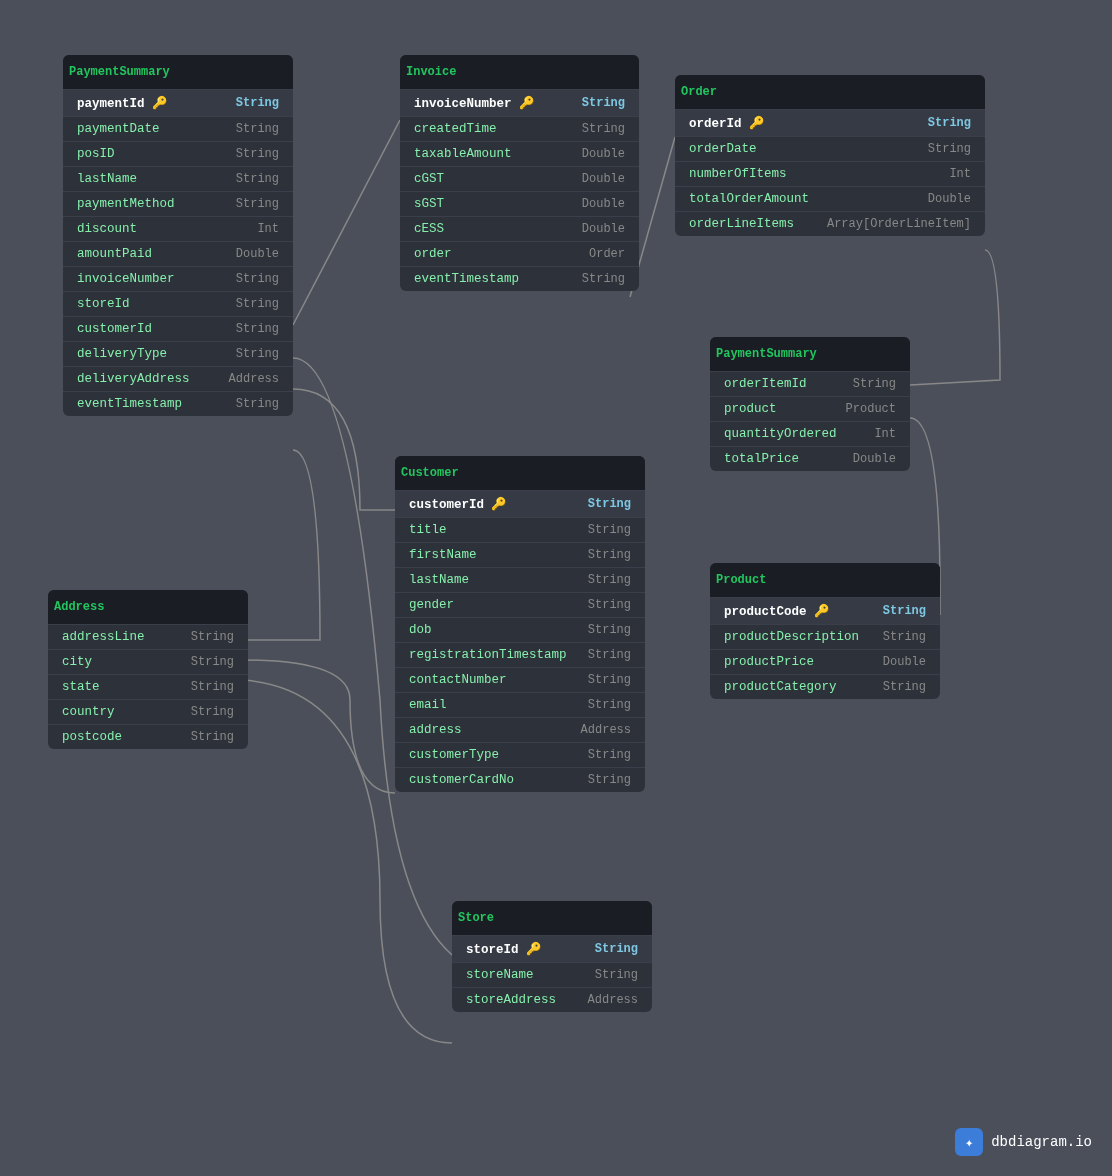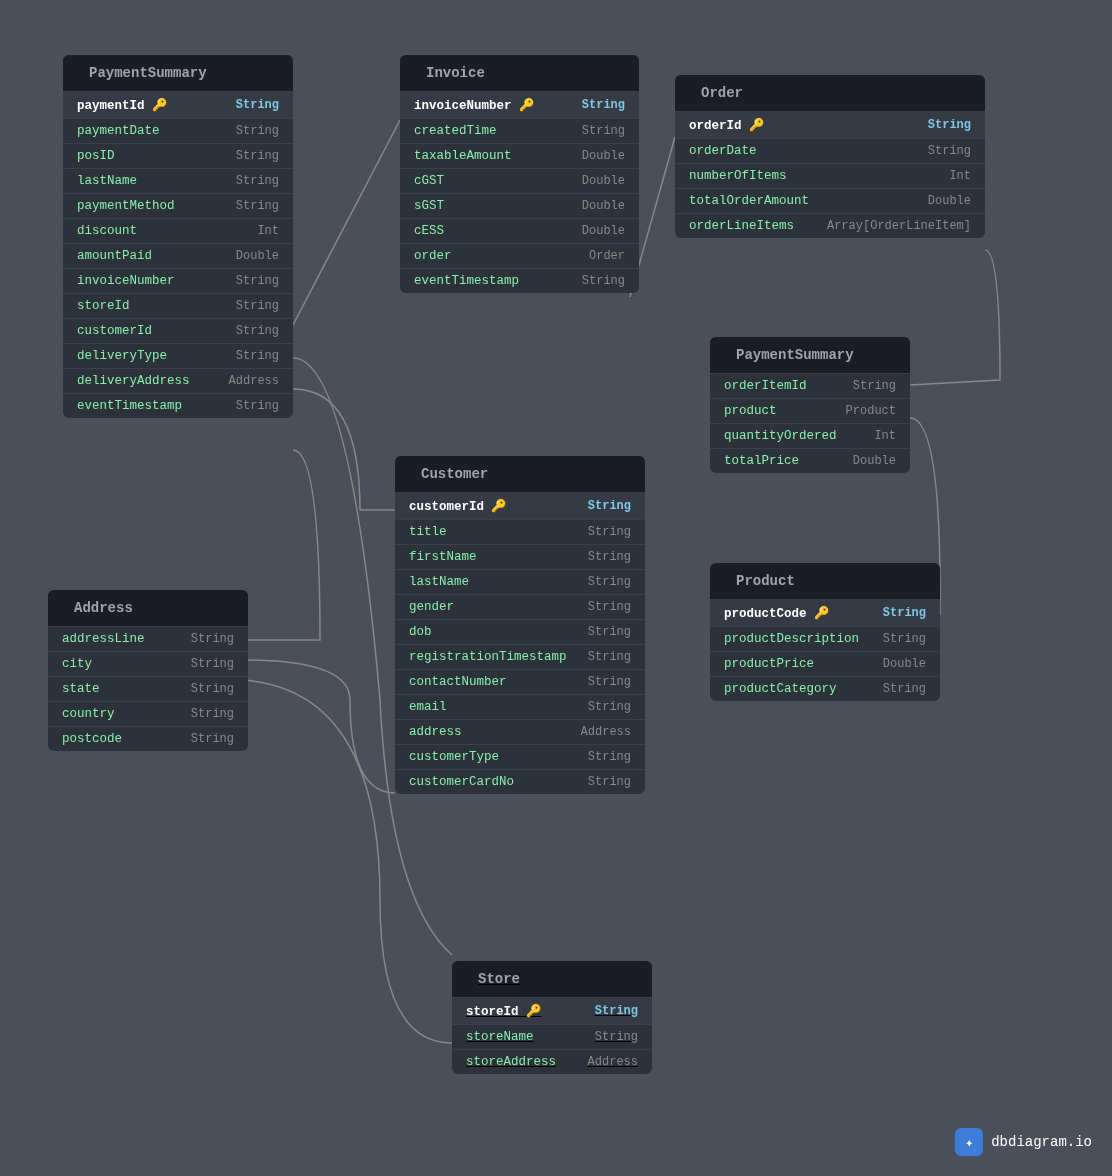--- a/index.html
+++ b/index.html
@@ -13,24 +13,24 @@
     }
     .table-box {
       position: absolute;
       background: #2d3139;
       border-radius: 6px;
       overflow: hidden;
       min-width: 200px;
     }
     .table-header {
       background: #1a1d24;
-      padding: 10px 26px;
+      padding: 10px 6px;
       font-weight: bold;
-      font-size: 14px;
-      color: #a3a3a3;
+      font-size: 12px;
+      color: #22c55e;
     }
     .table-row {
       display: flex;
       justify-content: space-between;
       align-items: center;
       padding: 5px 14px;
       border-top: 1px solid #3a3f4a;
       font-size: 12.5px;
       color: #cccccc;
       text-align: center;
@@ -338,21 +338,21 @@
     </div>
     <div class="table-row">
       <span class="field-name">productPrice</span>
       <span class="field-type">Double</span>
     </div>
     <div class="table-row">
       <span class="field-name">productCategory</span>
       <span class="field-type">String</span>
     </div>
   </div>
-<div class="table-box" style="left: 452px; top: 961px; width: 200px; text-decoration: underline;">
+<div class="table-box" style="left: 452px; top: 901px; width: 200px;">
     <div class="table-header">Store</div>
     <div class="table-row pk-row">
       <span class="field-name bold">storeId 🔑</span>
       <span class="field-type highlighted">String</span>
     </div>
     <div class="table-row">
       <span class="field-name">storeName</span>
       <span class="field-type">String</span>
     </div>
     <div class="table-row">

